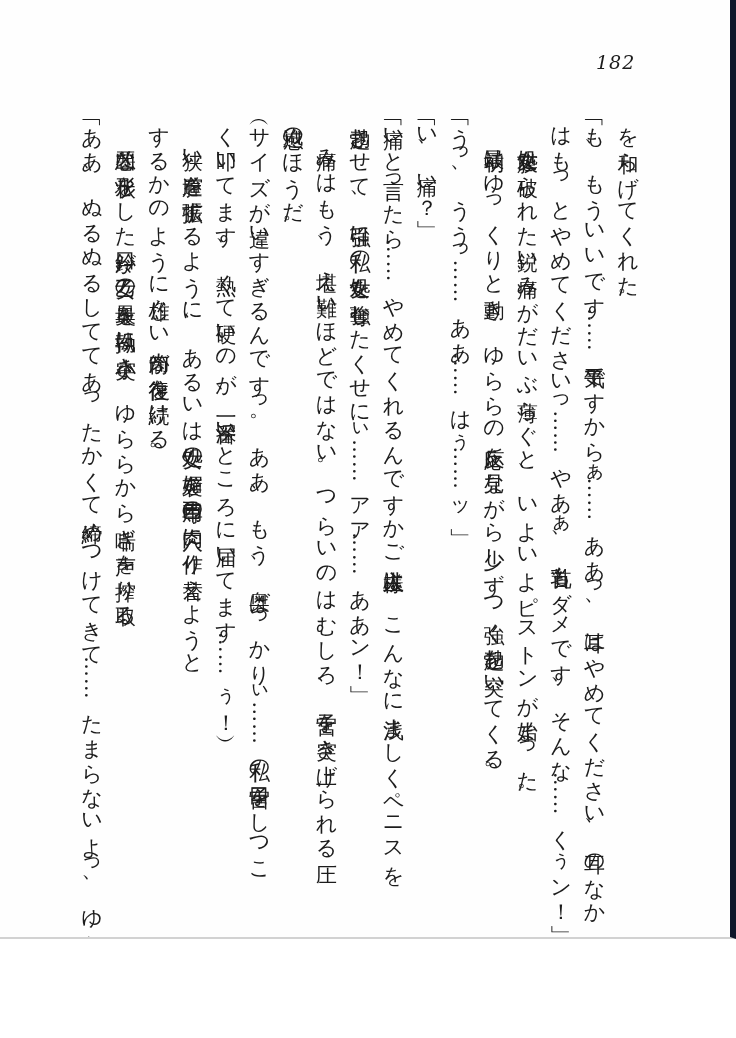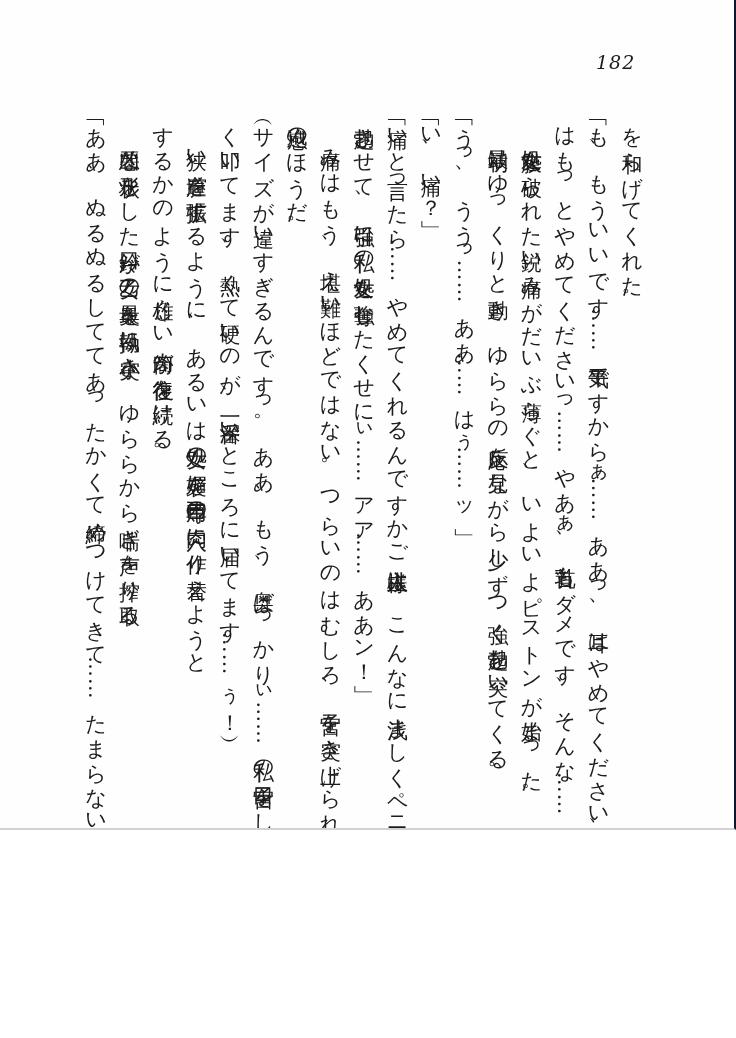--- a/index.html
+++ b/index.html
@@ -3,25 +3,25 @@
 <meta charset="utf-8">
 <style>
   html, body {
     margin: 0;
     padding: 0;
     background: #ffffff;
   }
   .page {
     position: relative;
     width: 736px;
-    height: 830px;
+    height: 939px;
     background: #fefefe;
     overflow: hidden;
     box-sizing: border-box;
-    border-right: 2px solid #0f172a;
+    border-right: 6px solid #0f172a;
     border-bottom: 2px solid #d2d2d2;
     font-family: "DejaVu Serif", "Liberation Serif", serif;
   }
   .page-number {
     position: absolute;
     top: 51px;
     left: 596px;
     font-size: 19px;
     font-style: italic;
     letter-spacing: 1px;

